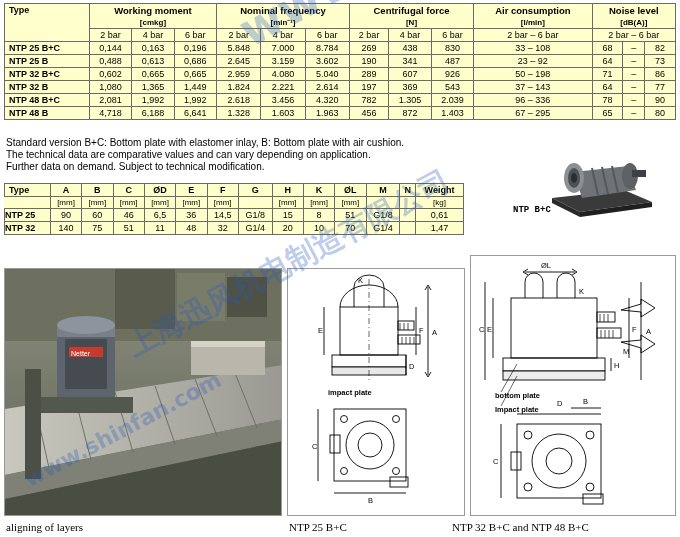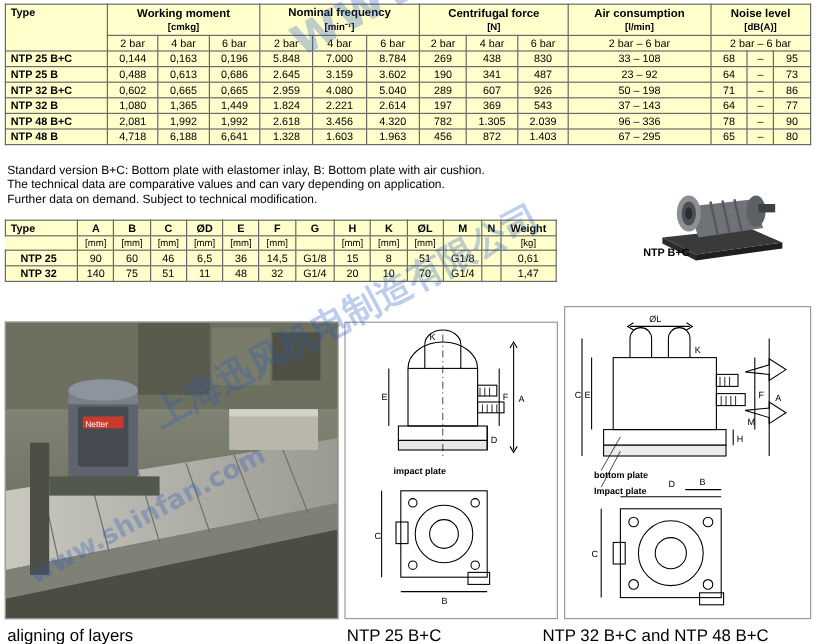--- a/index.html
+++ b/index.html
@@ -94,37 +94,38 @@
   }
   .dim-table .hdr {
     font-weight: bold;
   }
   .dim-table .unit {
     font-size: 8px;
   }
   .dim-table .typecol {
     text-align: left;
     font-weight: bold;
-    padding-left: 12px;
+    padding-left: 0;
   }
 
   
   .product-photo {
     position: absolute;
     left: 540px;
     top: 140px;
     width: 120px;
     height: 80px;
   }
   .prod-caption {
     position: absolute;
-    left: 536px;
+    left: 513px;
     top: 205px;
     font-size: 9px;
     font-weight: bold;
+    font-family: Liberation Mono, monospace;
   }
 
   
   .panel {
     position: absolute;
     border: 1px solid #9a9a9a;
     box-sizing: border-box;
     overflow: hidden;
   }
   .panel-photo {
@@ -143,22 +144,23 @@
   }
   .panel-right {
     left: 470px;
     top: 255px;
     width: 206px;
     height: 261px;
     background: #ffffff;
   }
   .caption {
     position: absolute;
-    font-size: 14px;
+    font-size: 11px;
     color: #000;
+    font-family: Liberation Serif, serif;
   }
   .cap1 { left: 6px; top: 521px; }
   .cap2 { left: 289px; top: 521px; }
   .cap3 { left: 452px; top: 521px; }
 
   
   .watermark {
     position: absolute;
     left: 0; top: 0;
     width: 680px; height: 537px;
@@ -244,21 +246,21 @@
       <td class="val">0,196</td>
       <td class="val">5.848</td>
       <td class="val">7.000</td>
       <td class="val">8.784</td>
       <td class="val">269</td>
       <td class="val">438</td>
       <td class="val">830</td>
       <td class="val">33  –  108</td>
       <td class="val">68</td>
       <td class="val">–</td>
-      <td class="val">95</td>
+      <td class="val">82</td>
     </tr>
     <tr>
       <td class="typecol">NTP 25 B</td>
       <td class="val">0,488</td>
       <td class="val">0,613</td>
       <td class="val">0,686</td>
       <td class="val">2.645</td>
       <td class="val">3.159</td>
       <td class="val">3.602</td>
       <td class="val">190</td>

